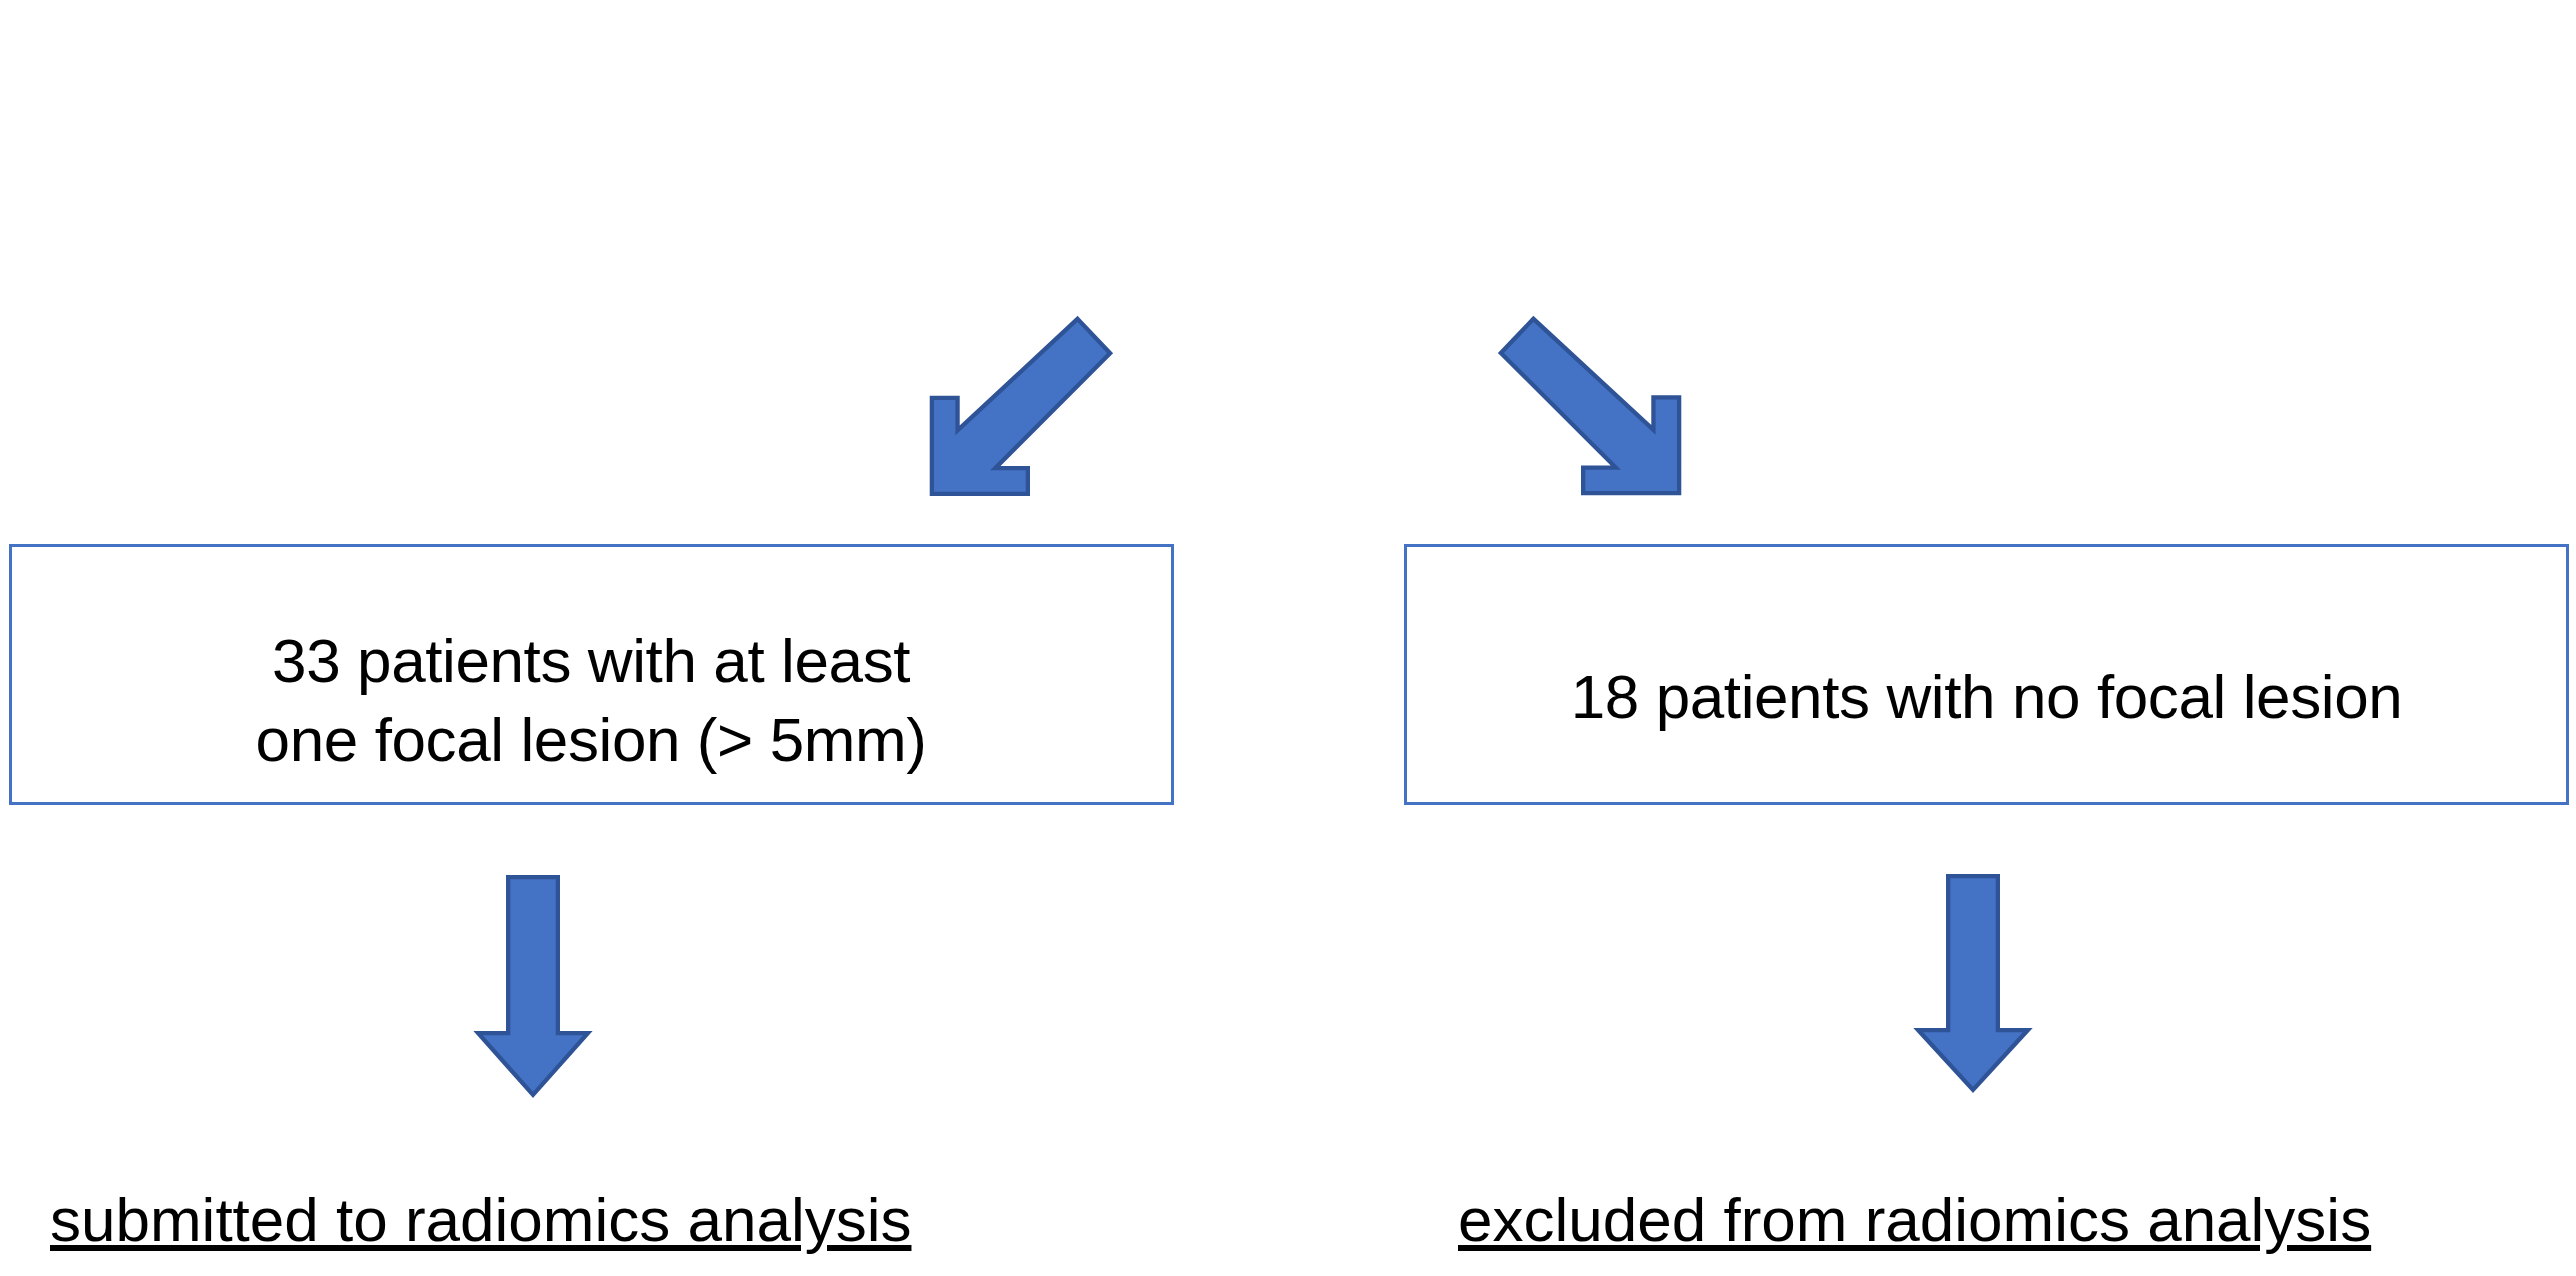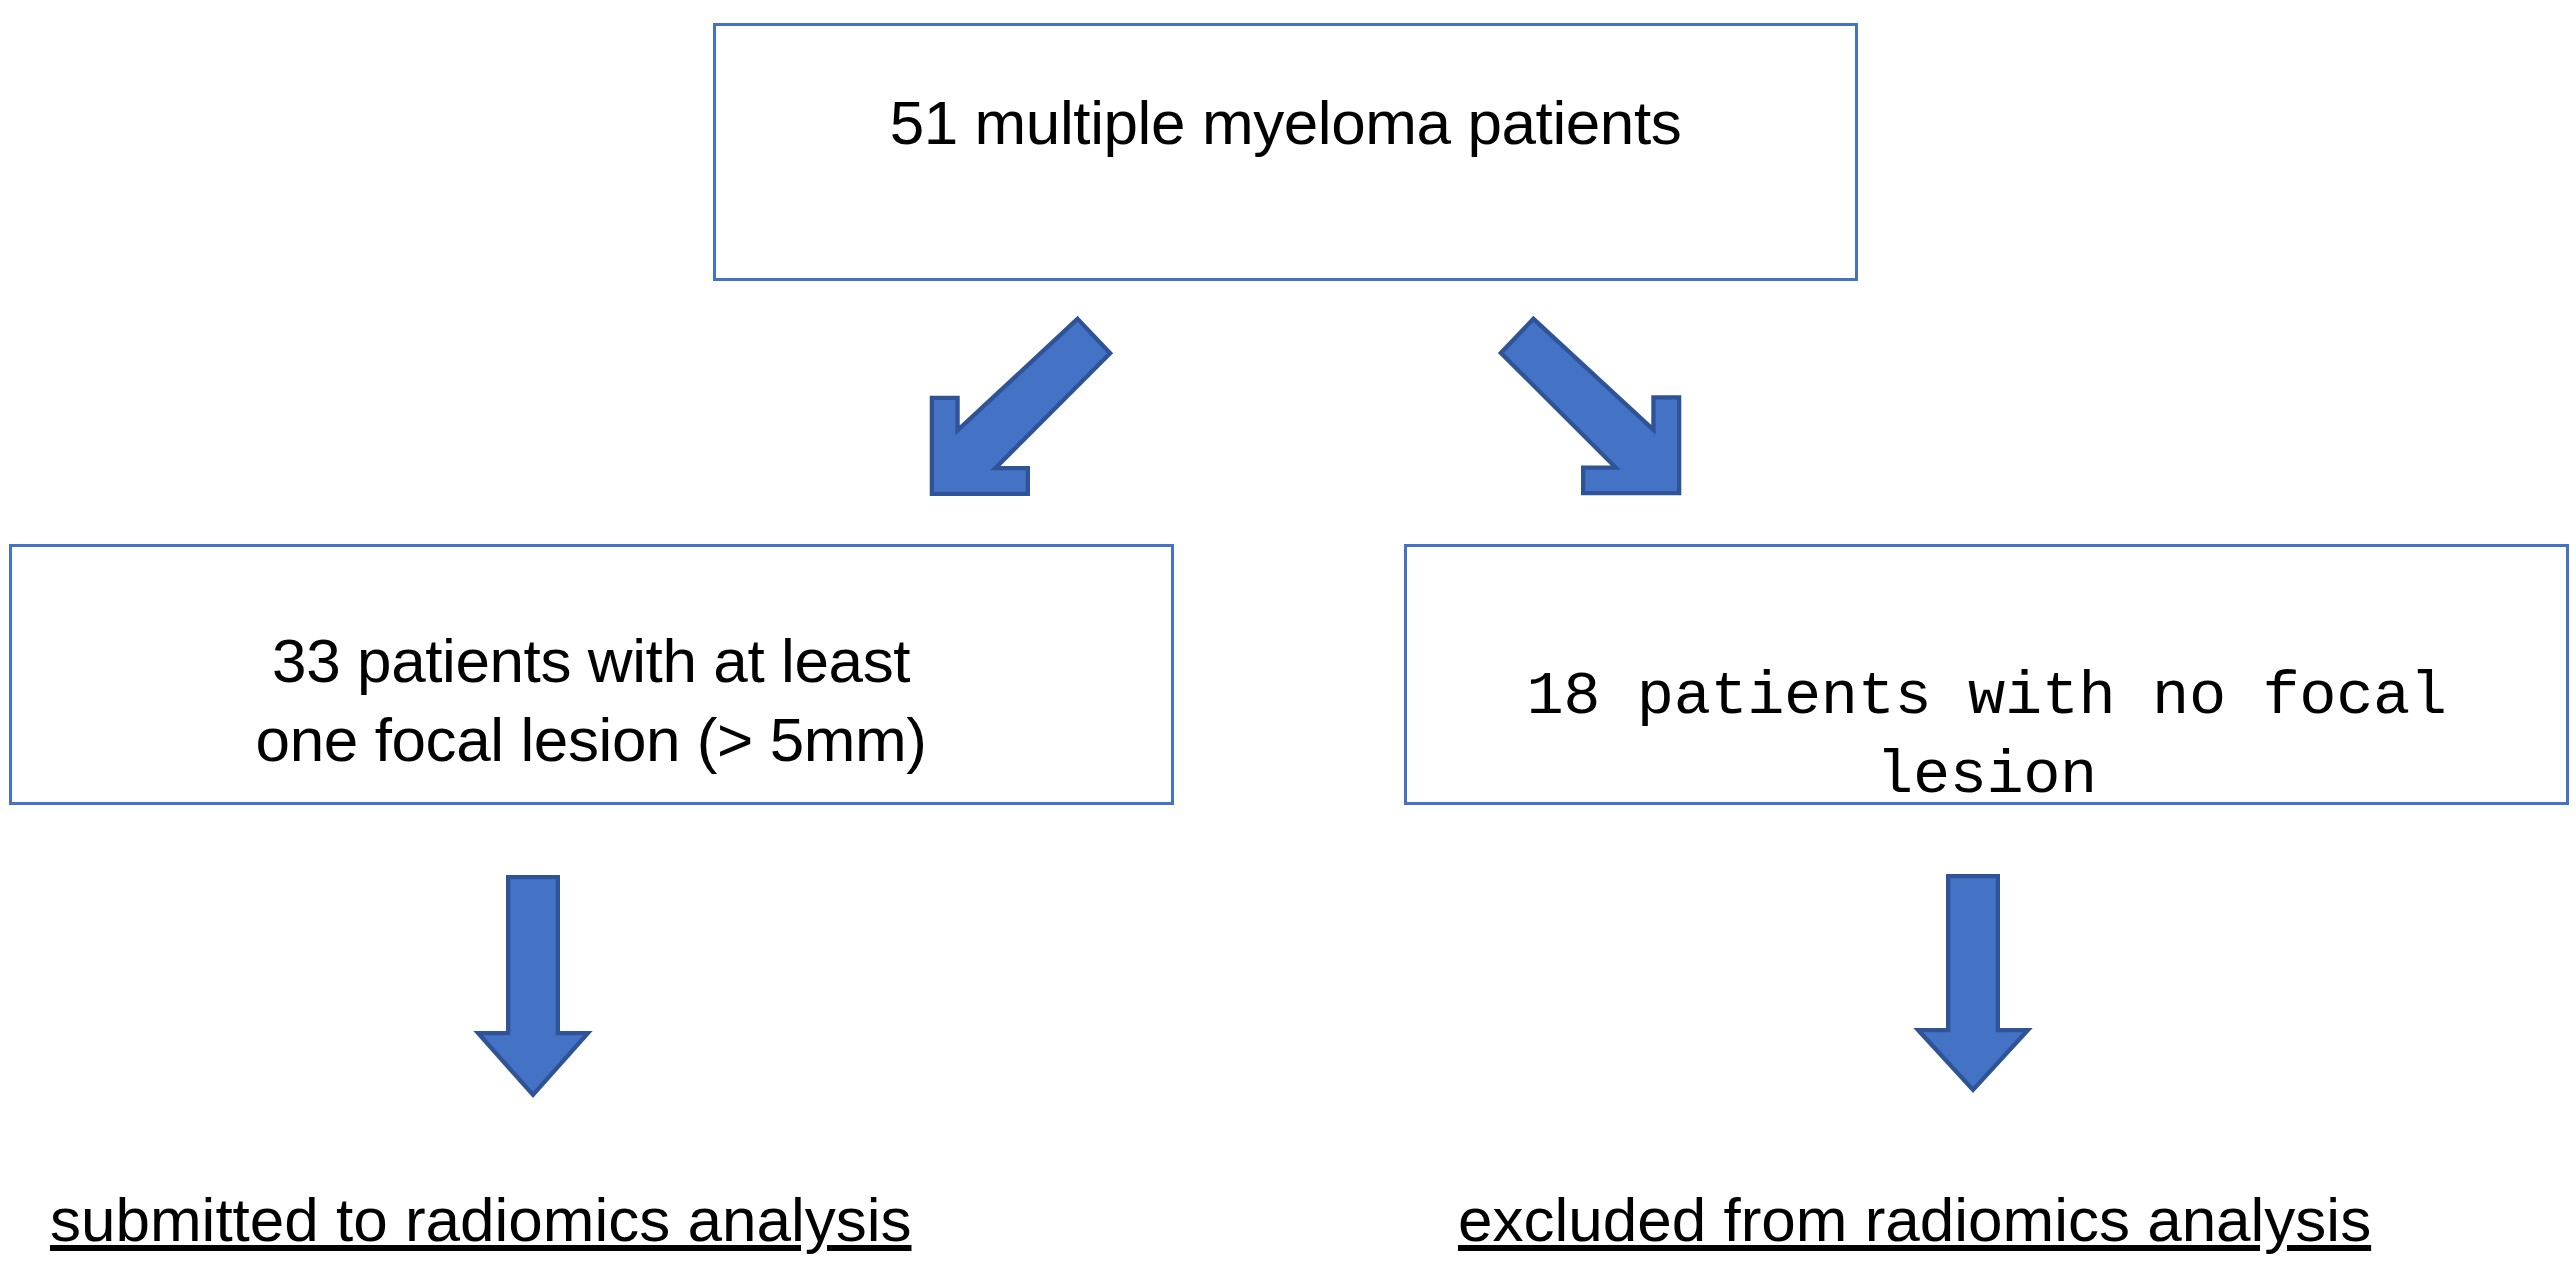--- a/index.html
+++ b/index.html
@@ -34,21 +34,21 @@
     color: #000000;
     font-size: 62px;
     line-height: 1.28;
     letter-spacing: -0.4px;
     white-space: pre-line;
     padding: 0 15.4px;
   }
 
   #box-top    { left: 713px;  top: 23px;  width: 1145px; height: 258px; }
   #box-left   { left: 8.6px;   top: 544px; width: 1165px; height: 261px; }
-  #box-right  { left: 1404px; top: 544px; width: 1165px; height: 261px; font-family: Liberation Mono, monospace; }
+  #box-right  { left: 1404px; top: 544px; width: 1165px; height: 261px; }
 
   
   #box-top    { align-items: flex-start; padding-top: 57px; }
   #box-left   { align-items: flex-start; padding-top: 74px; }
   #box-right  { align-items: flex-start; padding-top: 110px; }
 
   
   .caption {
     position: absolute;
     color: #000000;
@@ -75,23 +75,20 @@
     stroke: #2E5396;
     stroke-width: 5;
     stroke-linejoin: miter;
   }
 </style>
 </head>
 <body>
 
 <div id="canvas">
 
-  <div class="node-box" id="box-top">
-    <span class="node-text">51 multiple myeloma patients</span>
-  </div>
 
   <svg class="arrow-svg" id="arrow-diag-left" viewBox="0 0 224 218" preserveAspectRatio="none">
     <polygon class="arrow-shape" points="178,8 216,48 82,182 120,182 120,212 8,212 8,100 38,100 38,138"></polygon>
   </svg>
 
   <svg class="arrow-svg" id="arrow-diag-right" viewBox="0 0 224 220" preserveAspectRatio="none">
     <polygon class="arrow-shape" points="46,8 8,48 142,182 104,182 104,212 216,212 216,100 186,100 186,138"></polygon>
   </svg>
 
   <div class="node-box" id="box-left">

